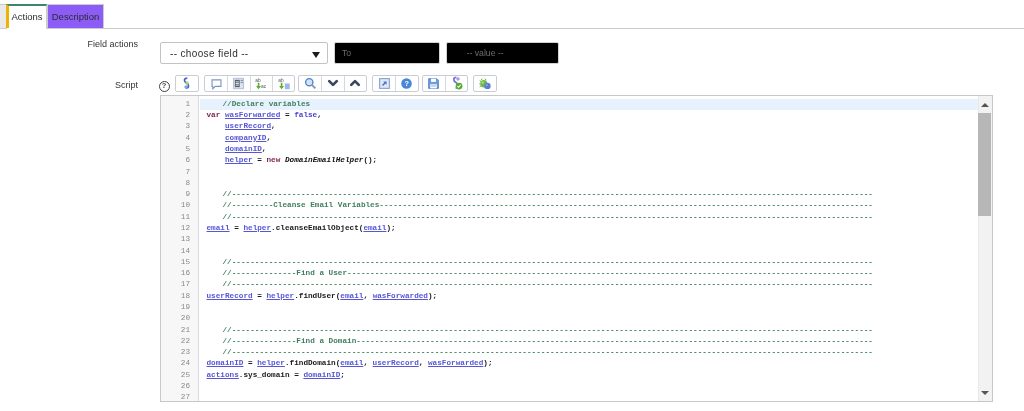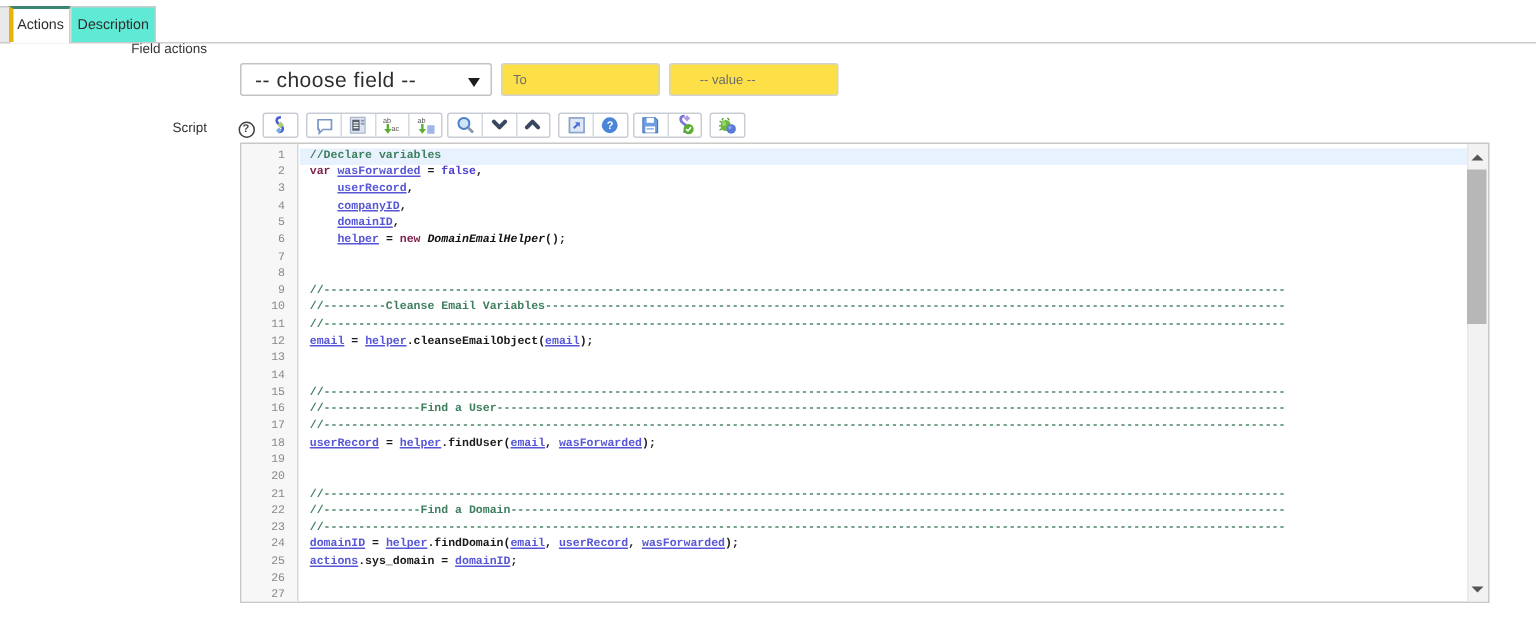--- a/index.html
+++ b/index.html
@@ -3,69 +3,69 @@
 <meta charset="utf-8">
 <style>
 * { margin:0; padding:0; box-sizing:border-box; }
 html,body { width:1024px; height:411px; background:#fff; font-family:"Liberation Sans",sans-serif; position:relative; overflow:hidden; }
 .abs { position:absolute; }
 
 
 .tabstub { left:0; top:4px; width:5.5px; height:24px; background:#e9e9e9; border-top:1px solid #c9c9c9; }
 .tab { top:4px; height:24px; font-size:9.5px; color:#2d2d2d; text-align:center; }
 .tab.active { left:5.5px; width:41px; background:#fff; border-left:3px solid #eab308; border-right:1px solid #ccc; border-top:2.5px solid #3a8671; z-index:3; line-height:22px; }
-.tab.inactive { left:47px; width:57px; background:#5eead4; border:1px solid #ccc; border-bottom:none; line-height:24px; }
+.tab.inactive { left:47px; width:57px; background:#8b5cf6; border:1px solid #ccc; border-bottom:none; line-height:24px; }
 .tabline { left:0; top:28px; width:1024px; height:1px; background:#ccc; }
 .tabgap { left:6.5px; top:28px; width:39px; height:1px; background:#fff; z-index:4; }
 
 
 .lbl { left:0; width:138px; text-align:right; font-size:9px; color:#333333; }
 
 
-.sel { left:160px; top:41.5px; width:167.5px; height:22.5px; background:#fff; border:1px solid #c3c3c3; border-radius:2px; font-size:14px; letter-spacing:0.35px; color:#2e2e2e; line-height:21px; padding-left:9px; }
+.sel { left:160px; top:41.5px; width:167.5px; height:22.5px; background:#fff; border:1px solid #c3c3c3; border-radius:2px; font-size:10px; letter-spacing:0.35px; color:#2e2e2e; line-height:21px; padding-left:9px; }
 .selarrow { left:311.5px; top:51.5px; width:0; height:0; border-left:4.3px solid transparent; border-right:4.3px solid transparent; border-top:6px solid #1c1c1c; }
-.dis { top:41.5px; height:22.5px; background:#fde047; border:1px solid #d2d2d2; border-radius:2px; font-size:8.7px; color:#6e6e6e; line-height:21px; padding-left:7px; }
+.dis { top:41.5px; height:22.5px; background:#000000; border:1px solid #d2d2d2; border-radius:2px; font-size:8.7px; color:#6e6e6e; line-height:21px; padding-left:7px; }
 
 
 .helpc { left:158.5px; top:80.5px; width:11px; height:11px; border:1.3px solid #414141; border-radius:50%; color:#4a4a4a; font-size:7.5px; font-weight:bold; text-align:center; line-height:8.5px; }
 
 
 .tbg { top:74.5px; height:17px; background:#fff; border:1px solid #c9ced6; border-radius:2px; display:flex; }
 .tbb { width:22.3px; height:100%; display:flex; align-items:center; justify-content:center; }
 .tbb + .tbb { border-left:1px solid #d4d9df; }
 
 
 .editor { left:159.5px; top:94.5px; width:833px; height:307.5px; border:1px solid #c8c8c8; background:#fff; overflow:hidden; }
 .gutter { position:absolute; left:0; top:0; width:38px; height:305.5px; background:#f7f7f7; border-right:1px solid #d9d9d9; }
 .gutternums { position:absolute; left:0; top:3.4px; width:29.5px; text-align:right; font-family:"Liberation Mono",monospace; font-size:7.7px; line-height:11.28px; color:#8a8a8a; white-space:pre; }
 .activeline { position:absolute; left:39px; top:3.4px; width:780px; height:11.28px; background:#e8f2fe; }
 .codewrap { position:absolute; left:0; top:3.4px; width:819px; overflow:hidden; }
 pre.code { font-family:"Liberation Mono",monospace; font-size:7.7px; line-height:11.28px; color:#1a1a1a; font-weight:bold; padding-left:46px; white-space:pre; }
-.c { color:#3f7f5f; }
+.c { color:#3f7f5f;margin-left:16px; }
 .k { color:#7e1f4d; }
 .v { color:#5656d6;text-decoration:underline; }
 .a { color:#4b3fcf;margin-top:20px; }
 .d { color:#111; font-style:italic; }
 
 
 .sbtrack { position:absolute; right:0; top:0; width:14px; height:305.5px; background:#f2f2f2; border-left:1px solid #e8e8e8; }
 .sbthumb { position:absolute; right:0.5px; top:17px; width:13px; height:103px; background:#b7b7b7; }
 .sbarr { position:absolute; right:2.5px; width:0; height:0; border-left:4px solid transparent; border-right:4px solid transparent; }
 .sbup { top:7px; border-bottom:4.5px solid #555; }
 .sbdown { bottom:6px; border-top:4.5px solid #555; }
 </style>
 </head>
 <body>
   <div class="abs tabstub"></div>
   <div class="abs tab active">Actions</div>
   <div class="abs tab inactive">Description</div>
   <div class="abs tabline"></div>
   <div class="abs tabgap"></div>
 
-  <div class="abs lbl" style="top:27px;">Field actions</div>
+  <div class="abs lbl" style="top:39px;">Field actions</div>
   <div class="abs sel">-- choose field --</div>
   <div class="abs selarrow"></div>
   <div class="abs dis" style="left:334px; width:106px;">To</div>
   <div class="abs dis" style="left:445.5px; width:113px;padding-left:20px;">-- value --</div>
 
   <div class="abs lbl" style="top:79.5px;">Script</div>
   <div class="abs helpc">?</div>
 
   <div class="abs tbg" style="left:174.5px;">
     <div class="tbb">

